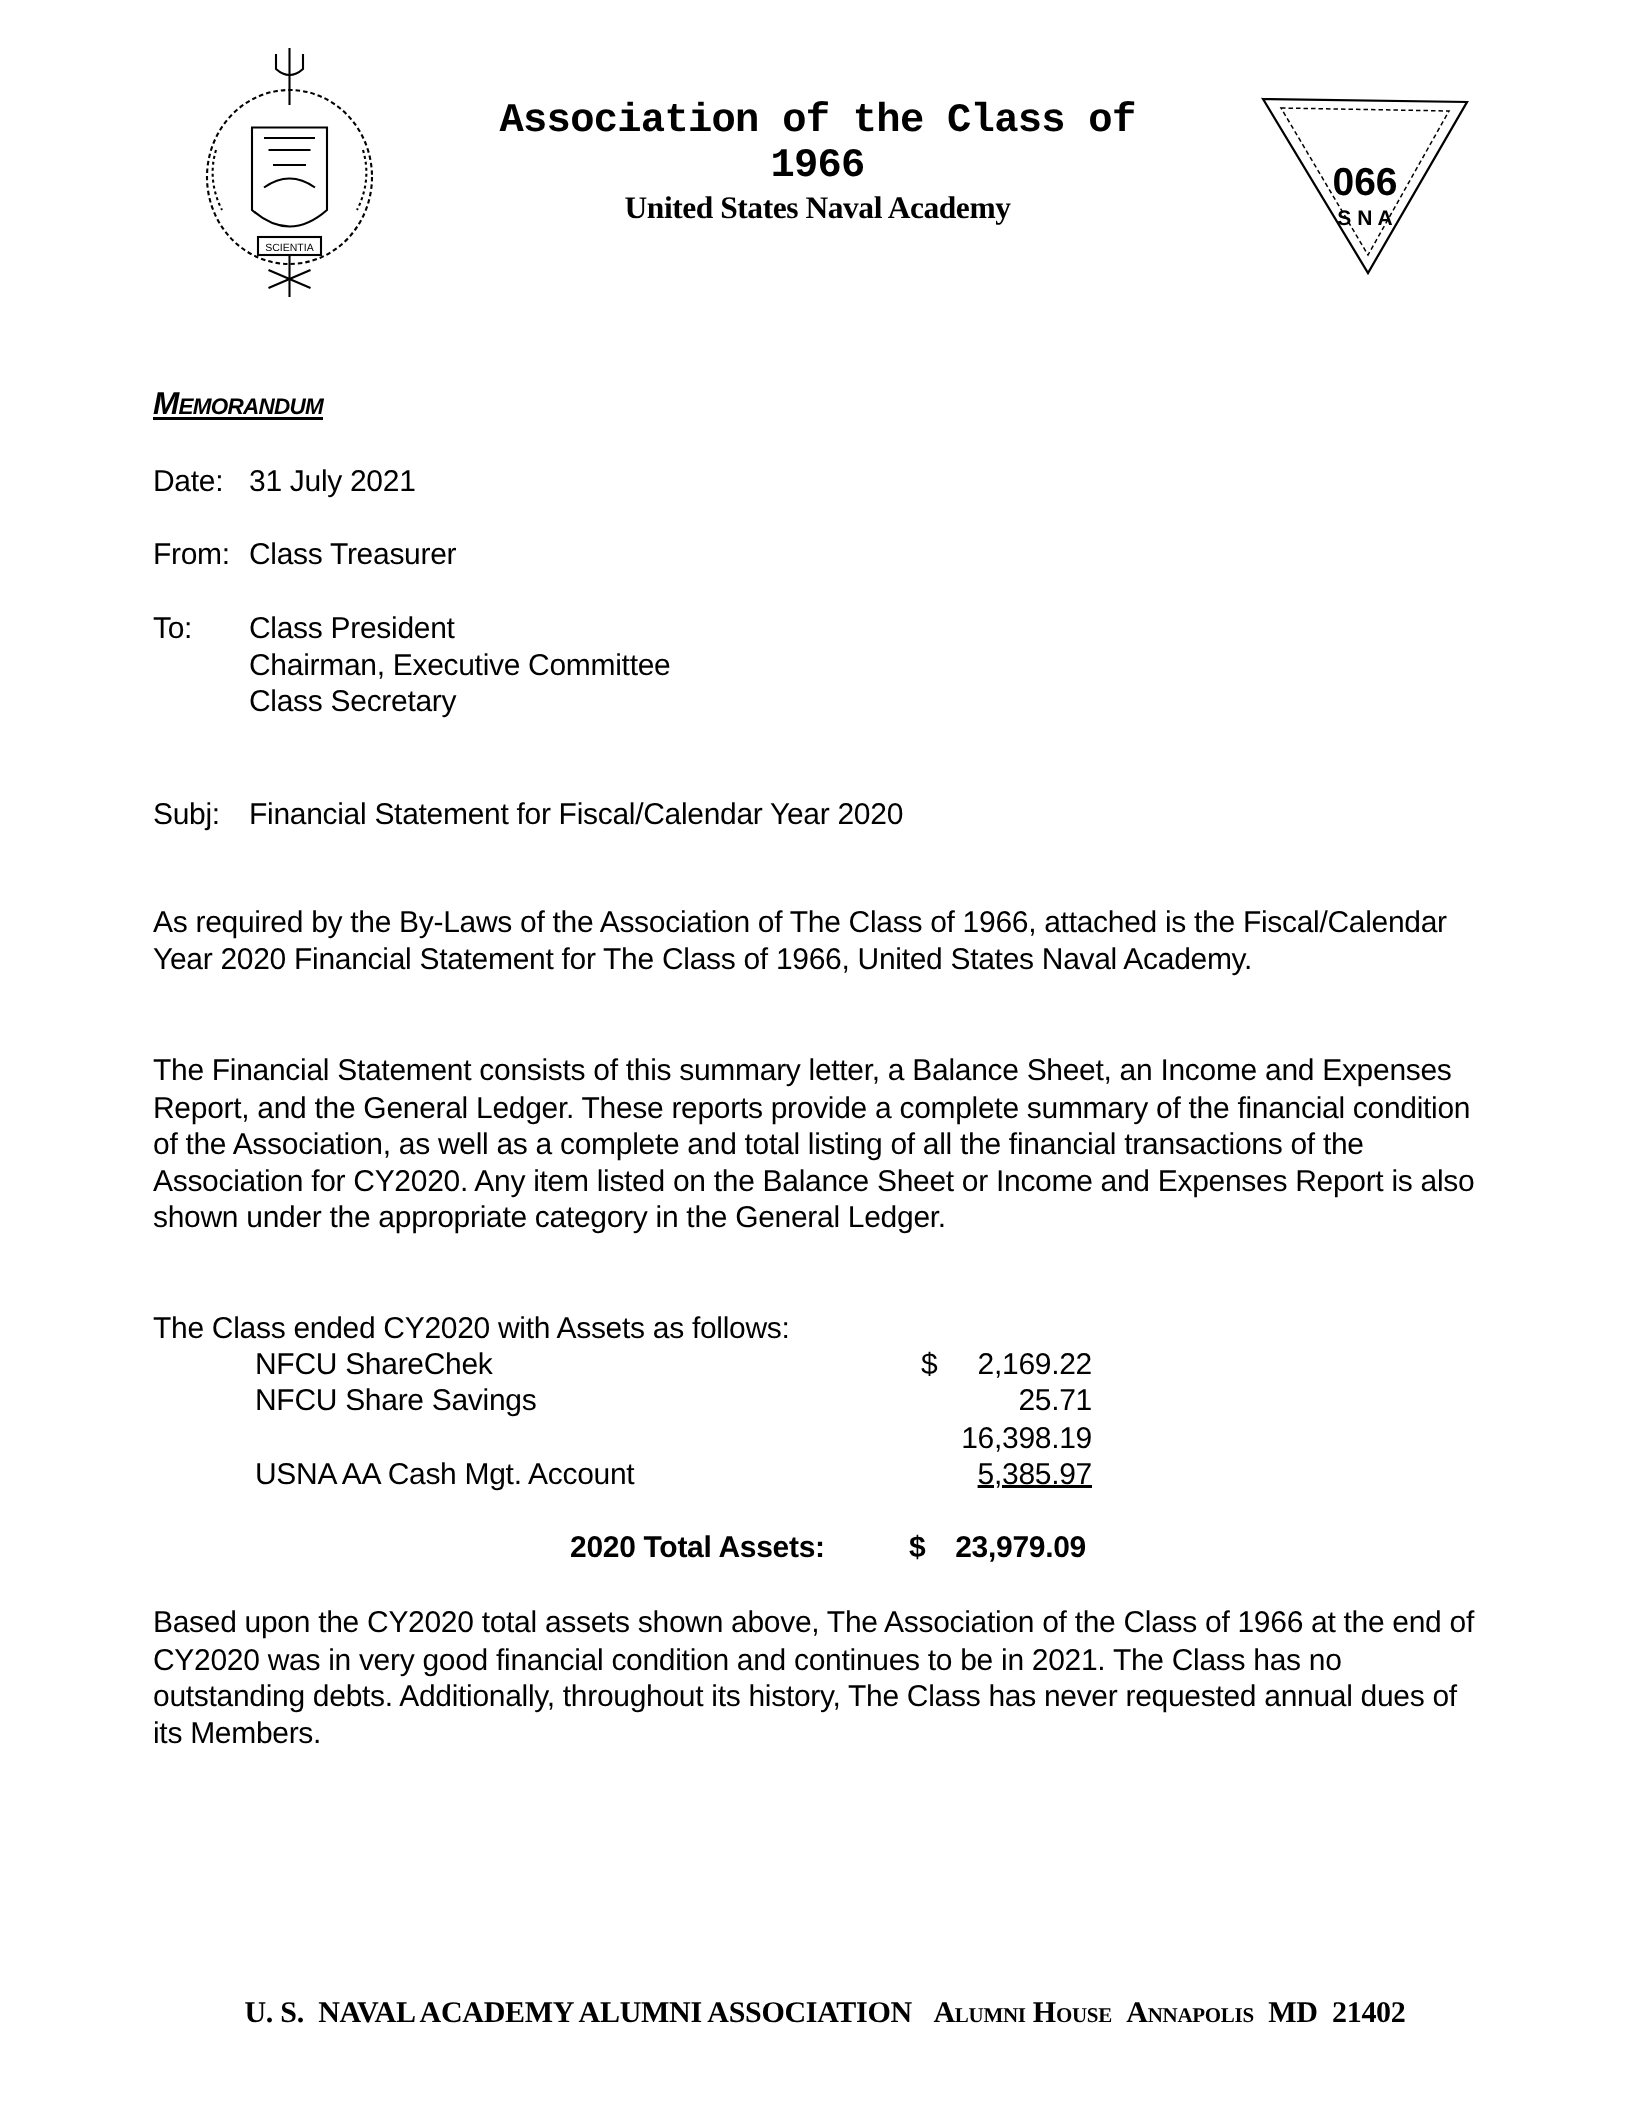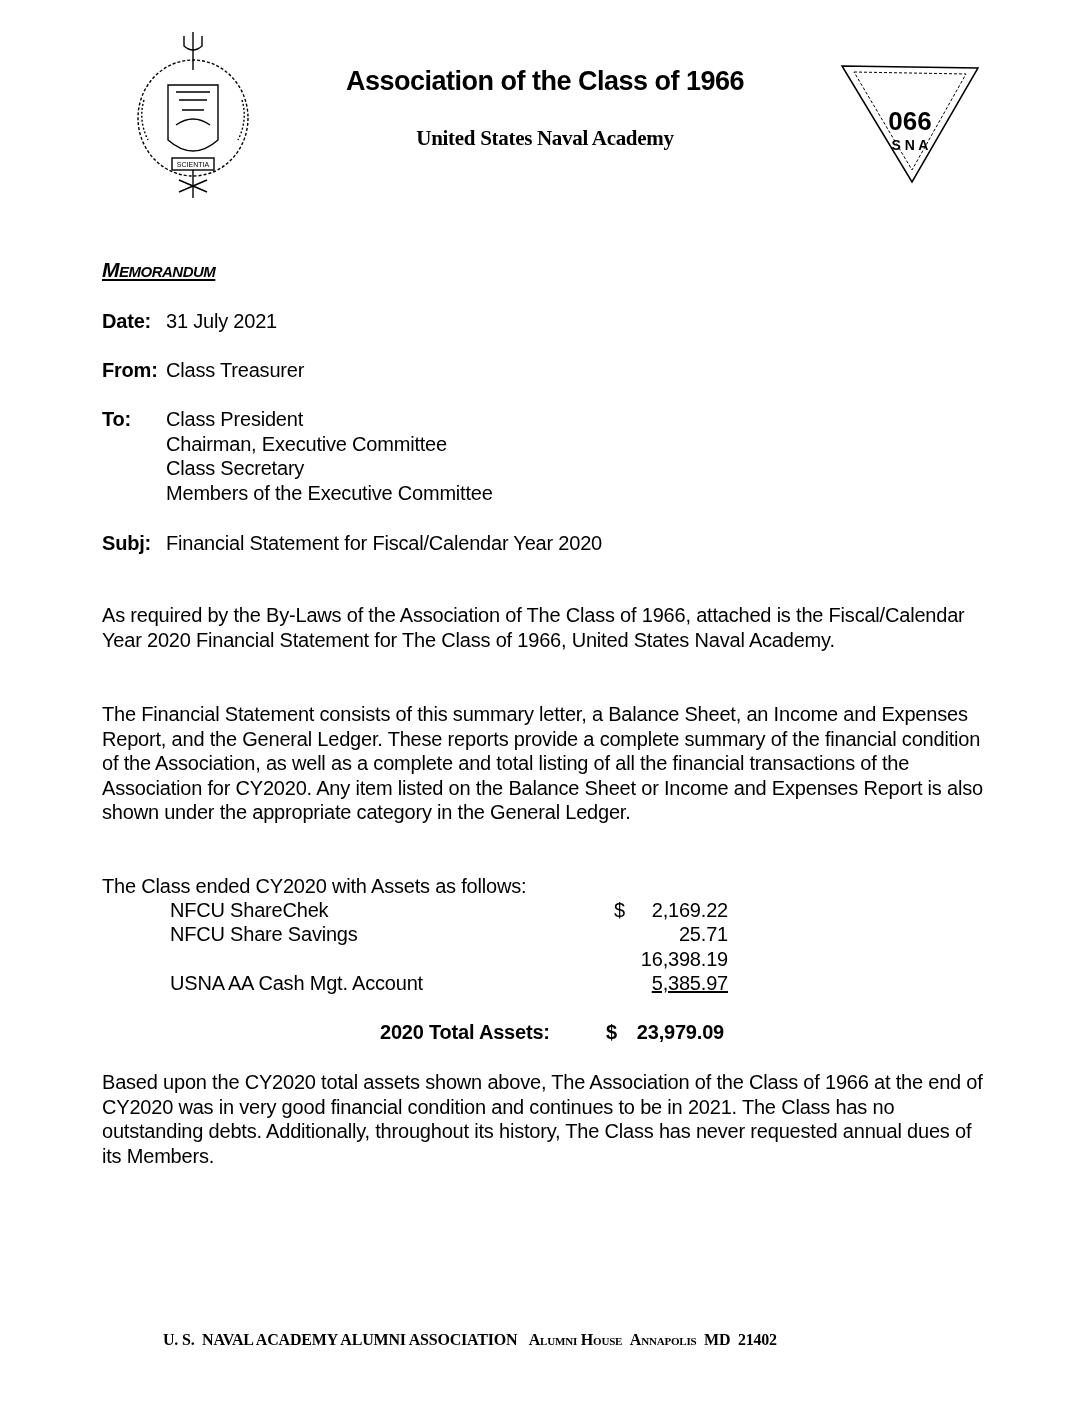--- a/index.html
+++ b/index.html
@@ -1,36 +1,36 @@
 <!DOCTYPE html>
 <html><head>
   <meta charset="utf-8">
   <style>
     html, body { margin: 0; padding: 0; background: #ffffff; }
     body { width: 1088px; height: 1408px; position: relative; overflow: hidden; color: #000; font-family: "Liberation Sans", sans-serif; }
     .abs { position: absolute; }
     .crest-left { left: 124px; top: 30px; width: 138px; height: 170px; }
     .crest-right { left: 840px; top: 62px; width: 140px; height: 122px; }
-    .title1 { left: 300px; top: 66px; width: 490px; text-align: center; font-family: Liberation Sans, sans-serif; font-weight: bold; font-size: 27px; letter-spacing: -0.5px; }
+    .title1 { left: 300px; top: 66px; width: 490px; text-align: center; font-family: Liberation Mono, monospace; font-weight: bold; font-size: 27px; letter-spacing: -0.5px; }
     .title2 { left: 300px; top: 126px; width: 490px; text-align: center; font-family: "Liberation Serif", serif; font-weight: bold; font-size: 21px; letter-spacing: -0.3px; }
     .memo { left: 102px; top: 258px; font-weight: bold; font-style: italic; font-size: 21px; text-decoration: underline; font-variant: small-caps; letter-spacing: -0.5px; }
     .body-text { font-size: 20px; line-height: 24.5px; letter-spacing: -0.2px; }
-    .label { position: absolute; left: 102px; font-weight: bold; }
+    .label { position: absolute; left: 102px; }
     .val { position: absolute; left: 166px; }
     .para { left: 102px; width: 890px; }
     .assets-row { position: absolute; left: 166px; width: 562px; height: 24.5px; }
     .assets-row .name { position: absolute; left: 4px; }
     .assets-row .amt { position: absolute; right: 0; text-align: left; }
     .dollar { position: absolute; left: 448px; }
     .underline { text-decoration: underline; }
     .total { left: 380px; top: 1020px; width: 348px; font-weight: bold; font-size: 20px; }
     .total .tl { position: absolute; left: 0; }
     .total .td { position: absolute; left: 226px; }
     .total .ta { position: absolute; right: 4px; }
-    .footer { left: 163px; top: 1331px; width: 760px; font-family: "Liberation Serif", serif; font-weight: bold; font-size: 16px; letter-spacing: -0.2px; white-space: pre; }
+    .footer { left: 163px; top: 1331px; width: 760px; font-family: "Liberation Serif", serif; font-weight: bold; font-size: 20px; letter-spacing: -0.2px; white-space: pre; }
     .footer .sc { font-variant: small-caps; }
   </style>
 </head>
 <body>
 
 <div class="abs crest-left">
   <svg width="138" height="170" viewBox="0 0 138 170">
     <g fill="none" stroke="#000" stroke-width="1.4">
       <line x1="69" y1="2" x2="69" y2="40"></line>
       <path d="M60 6 v10 q9 8 18 0 v-10"></path>
@@ -66,21 +66,20 @@
   <span class="val abs" style="top:309px">31 July 2021</span>
 
   <span class="label abs" style="top:358px">From:</span>
   <span class="val abs" style="top:358px">Class Treasurer</span>
 
   <span class="label abs" style="top:407px">To:</span>
   <div class="val abs" style="top:407px">
     <div>Class President</div>
     <div>Chairman, Executive Committee</div>
     <div>Class Secretary</div>
-    <div>Members of the Executive Committee</div>
   </div>
 
   <span class="label abs" style="top:531px">Subj:</span>
   <span class="val abs" style="top:531px">Financial Statement for Fiscal/Calendar Year 2020</span>
 
   <div class="abs para" style="top:603px">As required by the By-Laws of the Association of The Class of 1966, attached is the Fiscal/Calendar Year 2020 Financial Statement for The Class of 1966, United States Naval Academy.</div>
   <div class="abs para" style="top:702px">The Financial Statement consists of this summary letter, a Balance Sheet, an Income and Expenses Report, and the General Ledger.  These reports provide a complete summary of the financial condition of the Association, as well as a complete and total listing of all the financial transactions of the Association for CY2020.  Any item listed on the Balance Sheet or Income and Expenses Report is also shown under the appropriate category in the General Ledger.</div>
 
   <div class="abs para" style="top:874px">The Class ended CY2020 with Assets as follows:</div>
 

